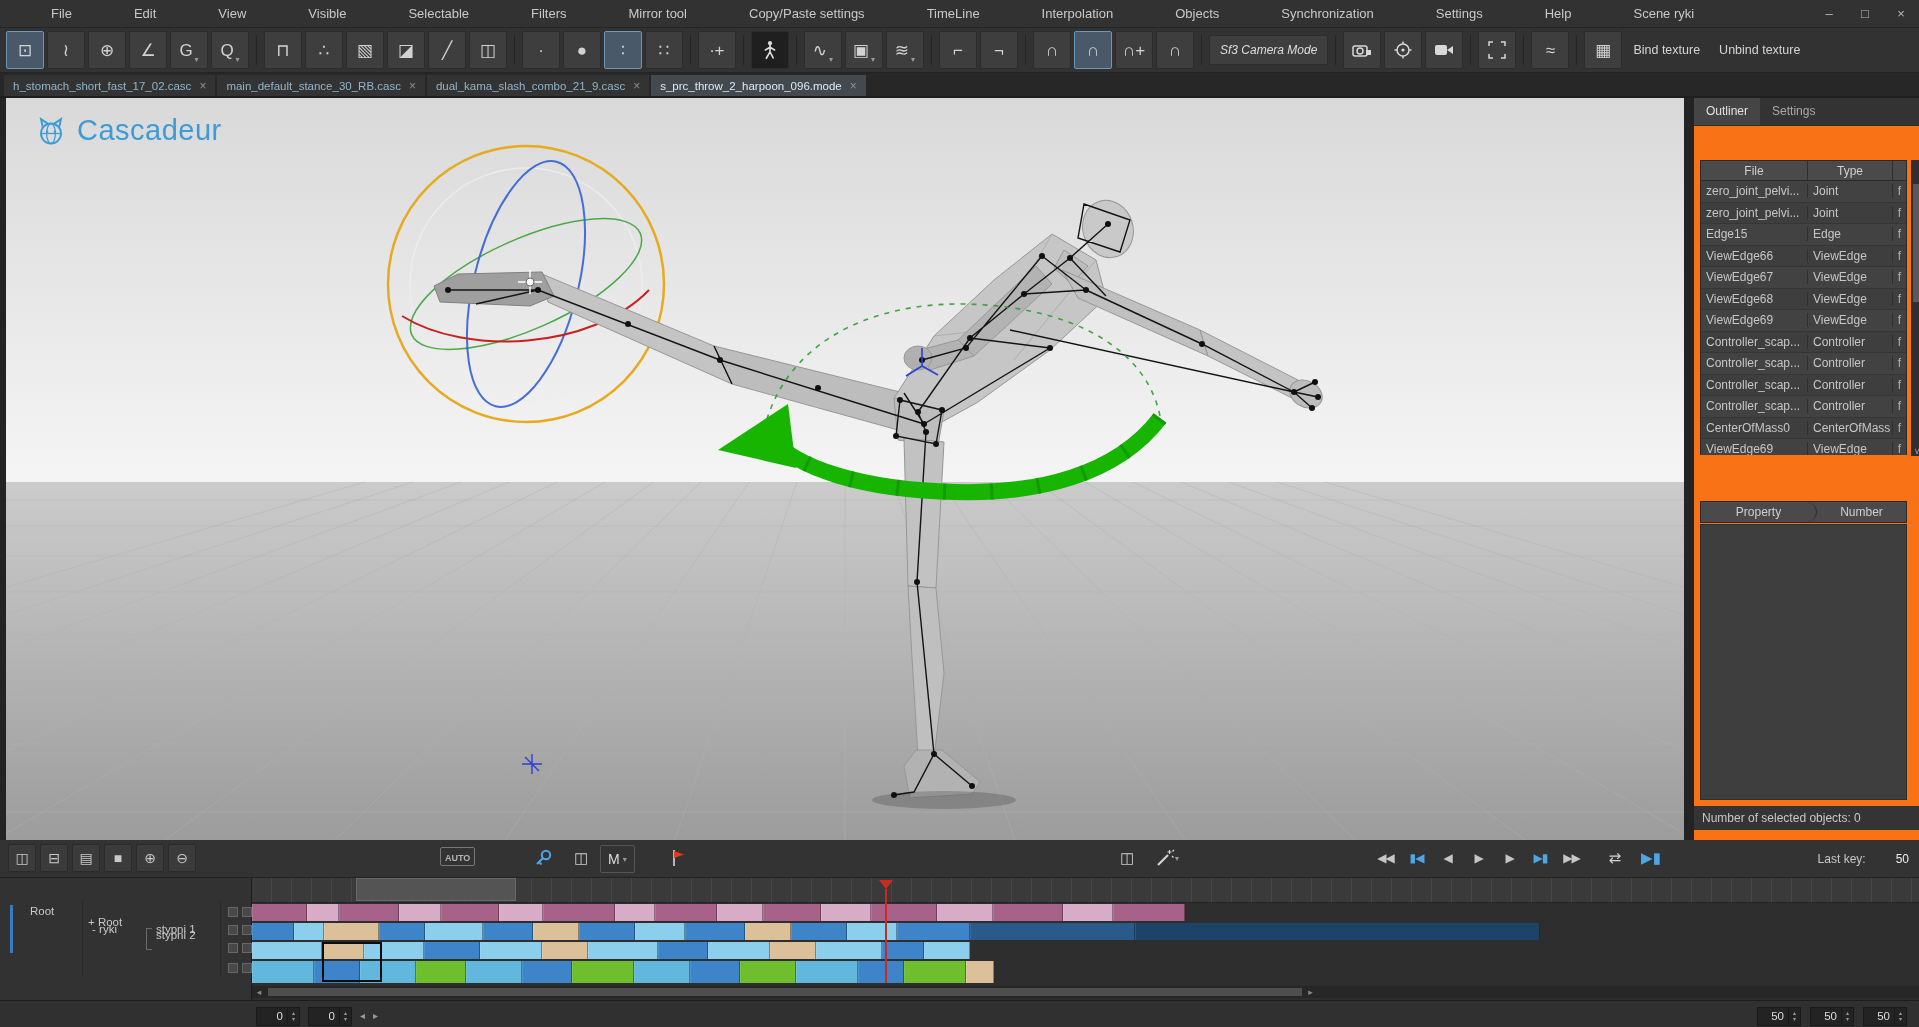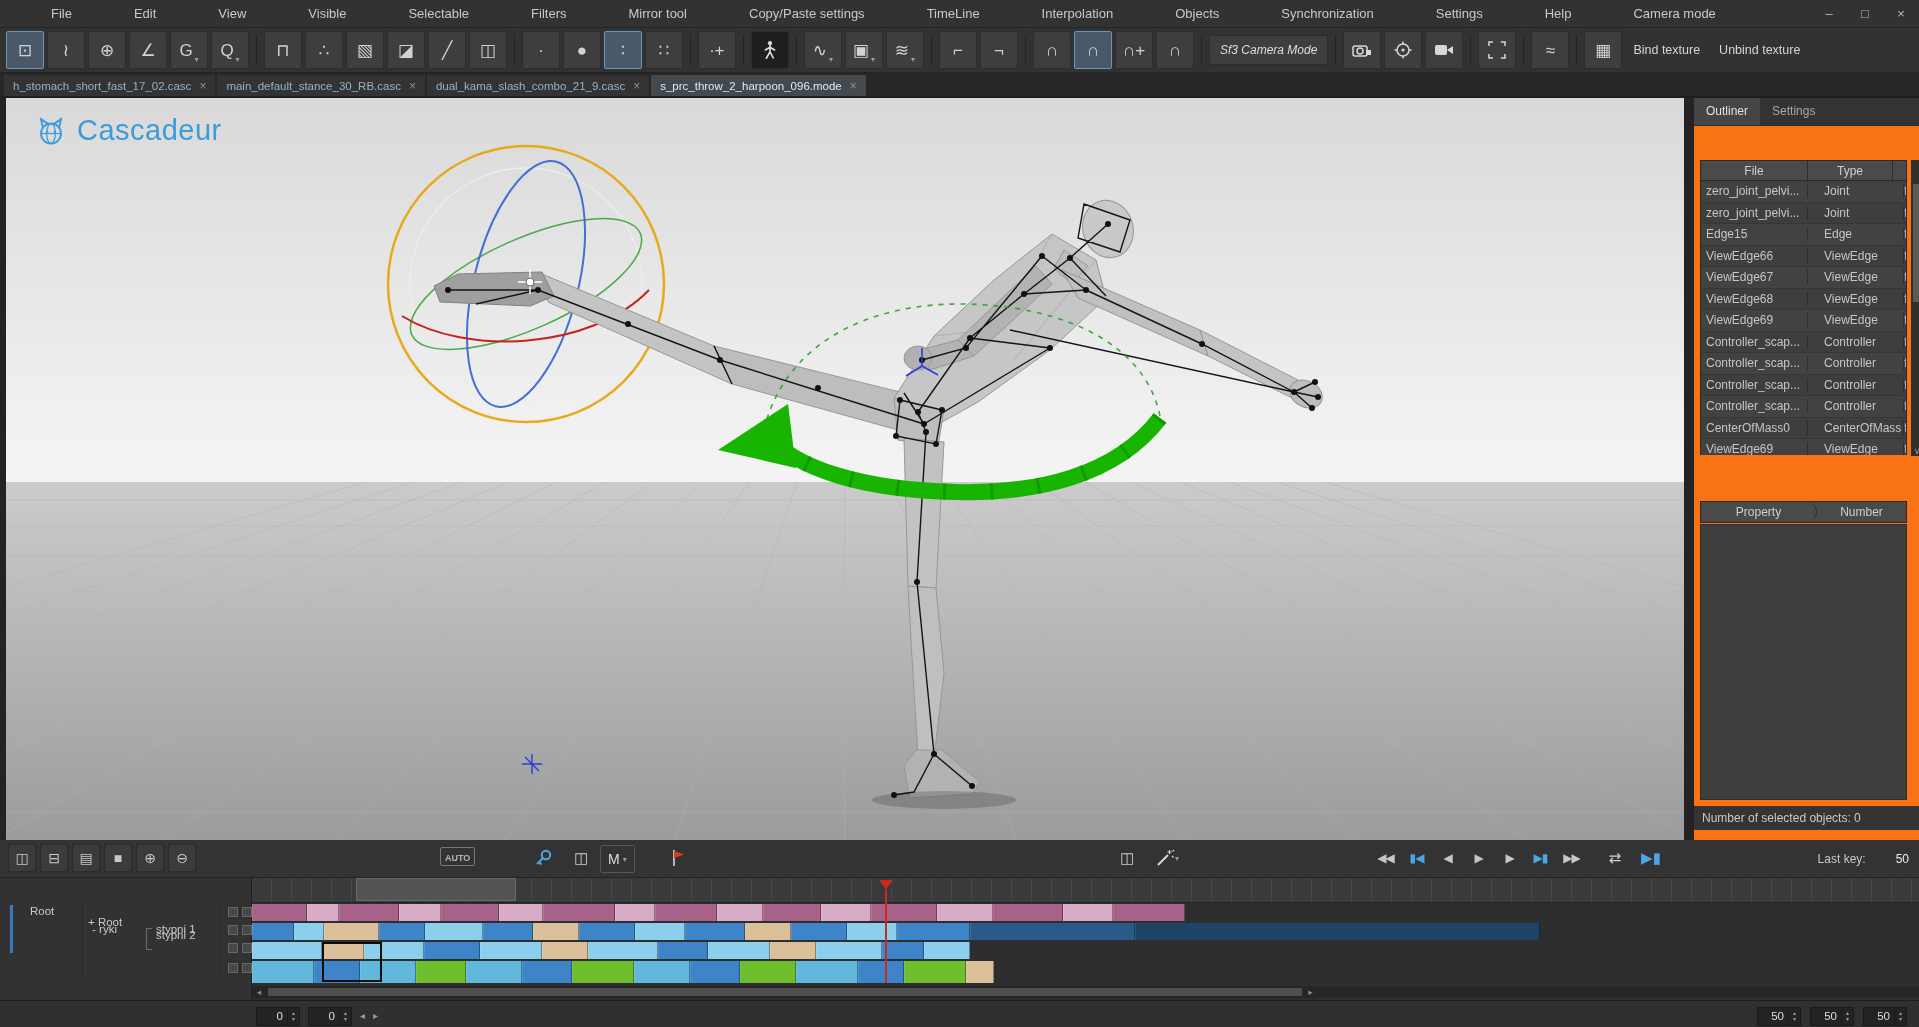--- a/index.html
+++ b/index.html
@@ -39,21 +39,21 @@
   .rp-tab.active{background:#454545;color:#e2e2e2;}
   .rp-table{position:absolute;top:62px;left:6px;right:20px;}
   .rp-head{display:flex;height:21px;background:#4a4a4a;border:1px solid #2a2a2a;box-sizing:border-box;}
   .rp-head .rp-cell{display:flex;align-items:center;justify-content:center;color:#cfcfcf;}
   .c-name{width:106px;}.c-type{width:84px;border-left:1px solid #2f2f2f;}.c-flag{flex:1;border-left:1px solid #2f2f2f;}
   .rp-rows{height:274px;overflow:hidden;border-left:1px solid #2a2a2a;border-right:1px solid #2a2a2a;background:#3c3c3c;}
   .rp-row{display:flex;height:21.5px;align-items:center;background:#424242;border-bottom:1px solid #363636;color:#c6c6c6;box-sizing:border-box;}
   .rp-row:nth-child(even){background:#3e3e3e;}
   .rp-row span{overflow:hidden;white-space:nowrap;}
   .rp-row .c-name{padding-left:5px;width:101px;}
-  .rp-row .c-type{padding-left:16px;width:79px;}
+  .rp-row .c-type{padding-left:5px;width:79px;}
   .rp-row .c-flag{flex:1;text-align:center;color:#b0b0b0;}
   .rp-vscroll{position:absolute;right:4px;top:62px;height:296px;width:12px;background:#2f2f2f;}
   .rp-vscroll .thumb{position:absolute;top:24px;left:2px;width:8px;height:118px;background:#5a5a5a;}
   .rp-vscroll .chev{position:absolute;bottom:0;width:100%;text-align:center;color:#999;font-size:9px;}
   .rp-prop-head{position:absolute;top:403px;left:6px;right:20px;height:22px;display:flex;background:#4a4a4a;border:1px solid #2a2a2a;box-sizing:border-box;}
   .rp-prop-head .rp-cell{display:flex;align-items:center;justify-content:center;color:#cfcfcf;border-radius:10px;}
   .c-prop{width:115px;border-right:1px solid #2f2f2f;}.c-val{flex:1;}
   .rp-prop-body{position:absolute;top:426px;left:6px;right:20px;height:274px;background:#3e3e3e;border:1px solid #2e2e2e;}
   .rp-statusband{position:absolute;top:708px;left:0;right:0;height:24px;background:#343434;display:flex;align-items:center;}
   .rp-status{padding-left:8px;color:#c8c8c8;}
@@ -114,21 +114,21 @@
       <div class="menu-item">Selectable</div>
       <div class="menu-item">Filters</div>
       <div class="menu-item">Mirror tool</div>
       <div class="menu-item">Copy/Paste settings</div>
       <div class="menu-item">TimeLine</div>
       <div class="menu-item">Interpolation</div>
       <div class="menu-item">Objects</div>
       <div class="menu-item">Synchronization</div>
       <div class="menu-item">Settings</div>
       <div class="menu-item">Help</div>
-      <div class="menu-item">Camera mode</div>
+      <div class="menu-item">Scene ryki</div>
     </div>
   <div class="win-controls">
     <div class="win-btn">–</div>
     <div class="win-btn">□</div>
     <div class="win-btn">×</div>
   </div>
 </div>
 
 <div id="toolbar">
     <div class="tb-group">

